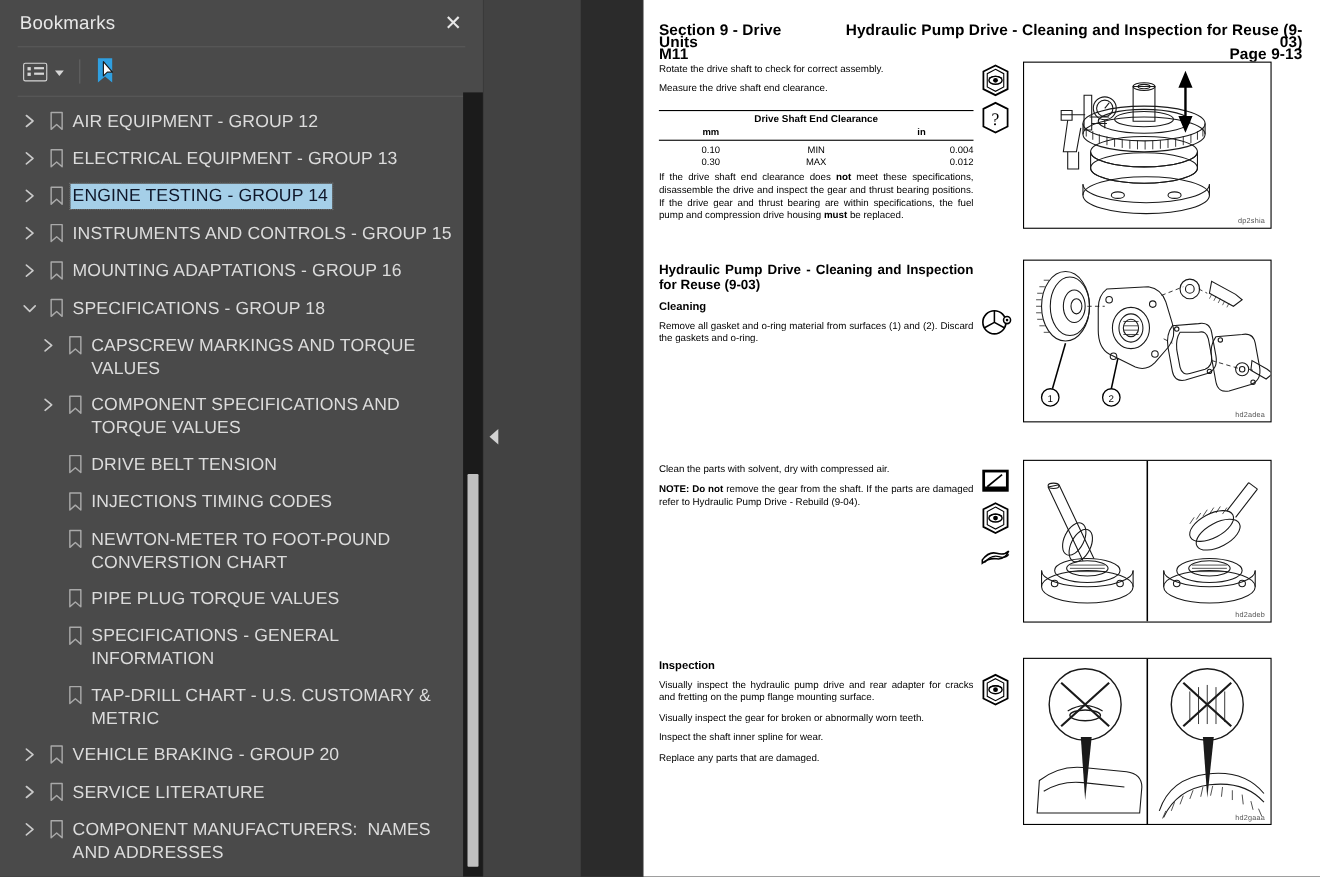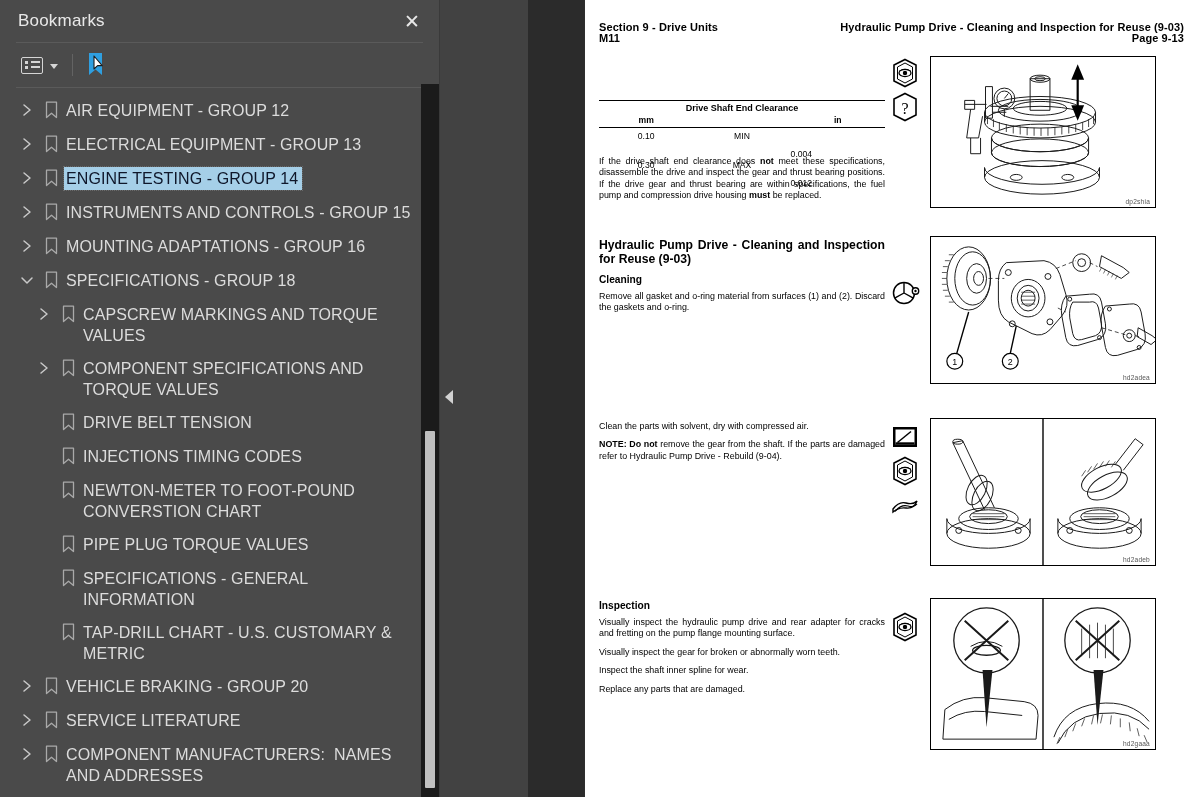--- a/index.html
+++ b/index.html
@@ -155,21 +155,21 @@
   .page {
     position: absolute; left: 0; top: 0;
     width: 615px; height: 797px;
     background: #ffffff;
     color: #000;
     font-family: "Liberation Sans", sans-serif;
   }
   .pg-head {
     position: absolute; left: 14px; top: 22px; right: 16px;
     display: flex; justify-content: space-between;
-    font-size: 11px; font-weight: bold; line-height: 11px;
+    font-size: 14px; font-weight: bold; line-height: 11px;
     letter-spacing: .1px;
   }
   .pg-head .right { text-align: right; }
 
   .col-text {
     position: absolute; left: 14px; width: 286px;
     font-size: 8.9px; line-height: 11.4px;
     text-align: justify;
   }
   .col-text p { margin-bottom: 7px; }
@@ -184,21 +184,21 @@
   .spec-table .rule { height: 1.4px; background: #000; }
   .spec-table .rule.thin { height: 1px; }
   .spec-cap { text-align: center; font-weight: bold; padding: 2px 0 1px; font-size: 9px; }
   .spec-units { display: flex; font-weight: bold; padding: 1px 0 2px; }
   .spec-units .u1 { width: 33%; text-align: center; }
   .spec-units .u2 { width: 34%; }
   .spec-units .u3 { width: 33%; text-align: center; }
   .spec-row { display: flex; padding: .5px 0; }
   .spec-row .c1 { width: 33%; text-align: center; }
   .spec-row .c2 { width: 34%; text-align: center; }
-  .spec-row .c3 { width: 33%; text-align: left; margin-top: 18px; }
+  .spec-row .c3 { width: 33%; text-align: right; }
 
   
   .icon-col { position: absolute; width: 34px; }
   .sym { width: 30px; height: 30px; display: block; margin-bottom: 4px; }
 
   
   .fig {
     position: absolute;
     border: 1.6px solid #000;
     background: #fff;
@@ -456,20 +456,24 @@
         <div class="left">
           <div>Section 9 - Drive Units</div>
           <div>M11</div>
         </div>
         <div class="right">
           <div>Hydraulic Pump Drive - Cleaning and Inspection for Reuse (9-03)</div>
           <div>Page 9-13</div>
         </div>
       </div>
 
+      <div class="col-text" style="top:57px;">
+        <p>Rotate the drive shaft to check for correct assembly.</p>
+        <p>Measure the drive shaft end clearance.</p>
+      </div>
 
       <div class="spec-table">
         <div class="rule"></div>
         <div class="spec-cap">Drive Shaft End Clearance</div>
         <div class="spec-units">
           <span class="u1">mm</span>
           <span class="u2"></span>
           <span class="u3">in</span>
         </div>
         <div class="rule thin"></div>

